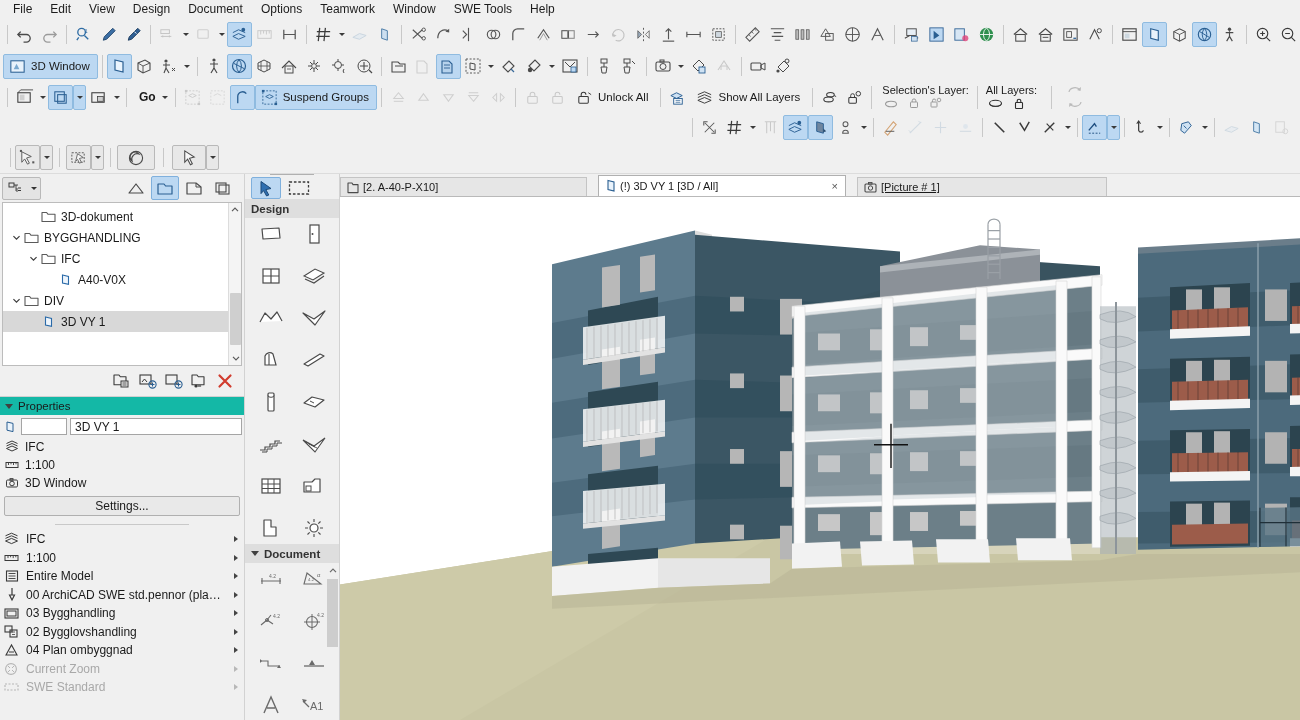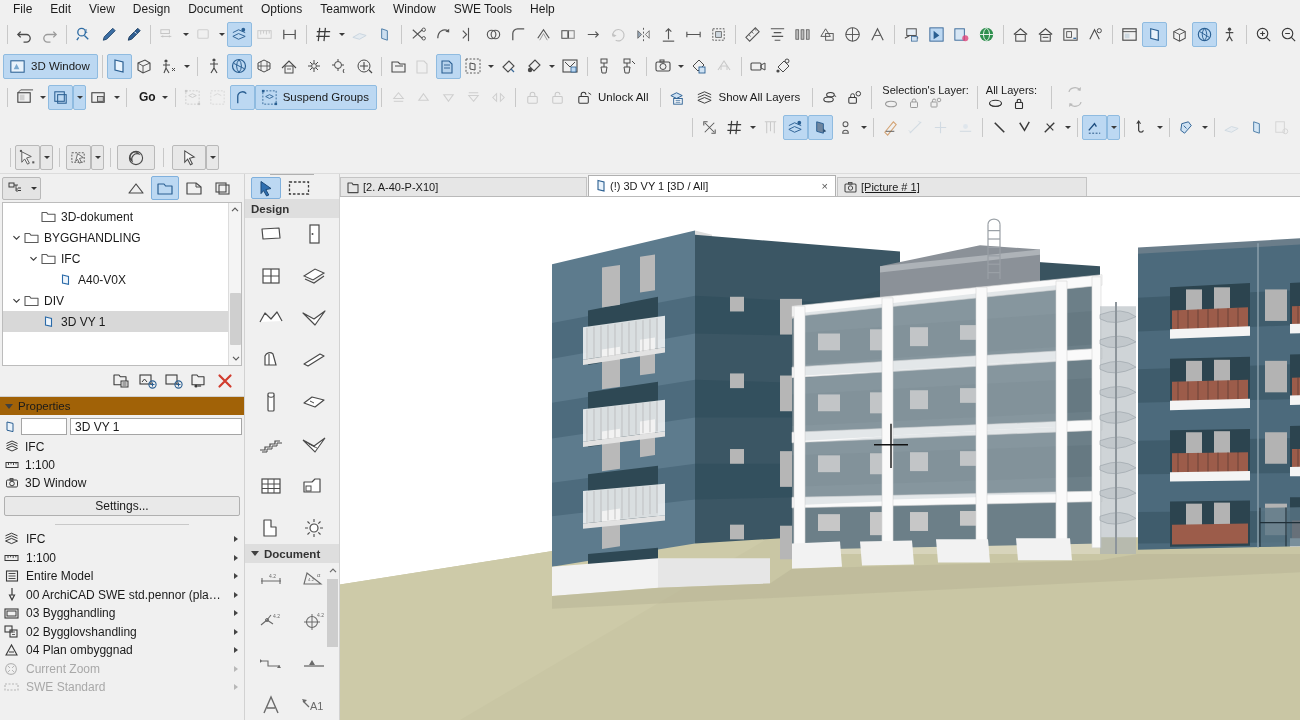--- a/index.html
+++ b/index.html
@@ -69,21 +69,21 @@
   .arw { width:14px; display:flex; align-items:center; justify-content:center; flex:none; }
   .arw svg { width:9px; height:9px; }
   .fi { width:17px; display:flex; align-items:center; justify-content:center; flex:none; margin-right:4px;}
   .scroll { position:absolute; right:0; top:0; width:13px; height:100%; background:#f4f4f4; border-left:1px solid #dcdcdc; }
   .scroll .ar { height:14px; display:flex; align-items:center; justify-content:center; }
   .scroll .thumb { position:absolute; left:1px; width:11px; background:#cfcfcf; border-radius:1px;}
 
   .navtools { height:30px; display:flex; align-items:center; justify-content:flex-end; gap:4px; padding-right:8px; flex:none;}
   .navtools .nb { width:22px; height:22px; display:flex; align-items:center; justify-content:center; border:1px solid transparent; border-radius:2px;}
 
-  .secthead { height:19px; display:flex; align-items:center; gap:5px; background:#a16207; padding-left:5px; font-size:11.5px; flex:none; border-top:1px solid #d0d0d0;}
+  .secthead { height:19px; display:flex; align-items:center; gap:5px; background:#14b8a6; padding-left:5px; font-size:11.5px; flex:none; border-top:1px solid #d0d0d0;}
   .secthead .tri { width:0;height:0;border-left:4px solid transparent;border-right:4px solid transparent;border-top:5px solid #404040; }
 
   .props { padding:2px 2px 0 2px; flex:none;}
   .prow { height:18px; display:flex; align-items:center; font-size:12px; gap:5px; padding-left:2px; white-space:nowrap;}
   .prow .pi { width:16px; display:flex; align-items:center; justify-content:center; flex:none;}
   .namerow { height:19px; display:flex; align-items:center; gap:3px; margin-bottom:2px;}
   .namerow .fld { height:17px; border:1px solid #a5a5a5; background:#fff; }
   .namerow .f1 { width:46px; }
   .namerow .f2 { flex:1; display:flex; align-items:center; padding-left:4px; font-size:12px; }
   .setbtn { margin:4px 2px 2px 2px; height:20px; border:1px solid #b0b0b0; background:#e9e9e9; display:flex; align-items:center; justify-content:center;
@@ -112,21 +112,21 @@
   .tcell { height:26px; display:flex; align-items:center; justify-content:center; border:1px solid transparent; border-radius:2px;}
   .docwrap { position:relative; }
   .docscroll { position:absolute; right:1px; top:2px; width:11px; bottom:2px; }
   .docscroll .ar { height:12px; display:flex; align-items:center; justify-content:center;}
   .docscroll .thumb { position:absolute; left:0; width:11px; background:#cdcdcd; }
 
   
   .viewcol { flex:1; display:flex; flex-direction:column; min-width:0; background:#f0f0f0;}
   .tabbar { height:22px; display:flex; align-items:flex-end; background:#f0f0f0; flex:none; position:relative;}
   .tab { height:19px; display:flex; align-items:center; gap:4px; padding:0 7px 0 6px; font-size:11px;
-         border:1px solid #c4c4c4; border-bottom:none; background:#e6e6e6; margin-right:1px; white-space:nowrap; cursor:default;}
+         border:1px solid #c4c4c4; border-bottom:none; background:#e6e6e6; margin-right:11px; white-space:nowrap; cursor:default;}
   .tab.active { background:#fff; border-color:#b0b0b0; height:21px; }
   .tab .x { margin-left:auto; padding-left:14px; font-size:11px; color:#555; }
   .t1 { width:247px; } .t2 { width:248px; } .t3 { width:250px;text-decoration:underline; } .t4 { width:1px; flex:1;}
   .canvas { flex:1; position:relative; overflow:hidden; background:#fff; border-top:1px solid #b9b9b9;}
 </style>
 </head>
 <body>
 
 <div class="app">
 

